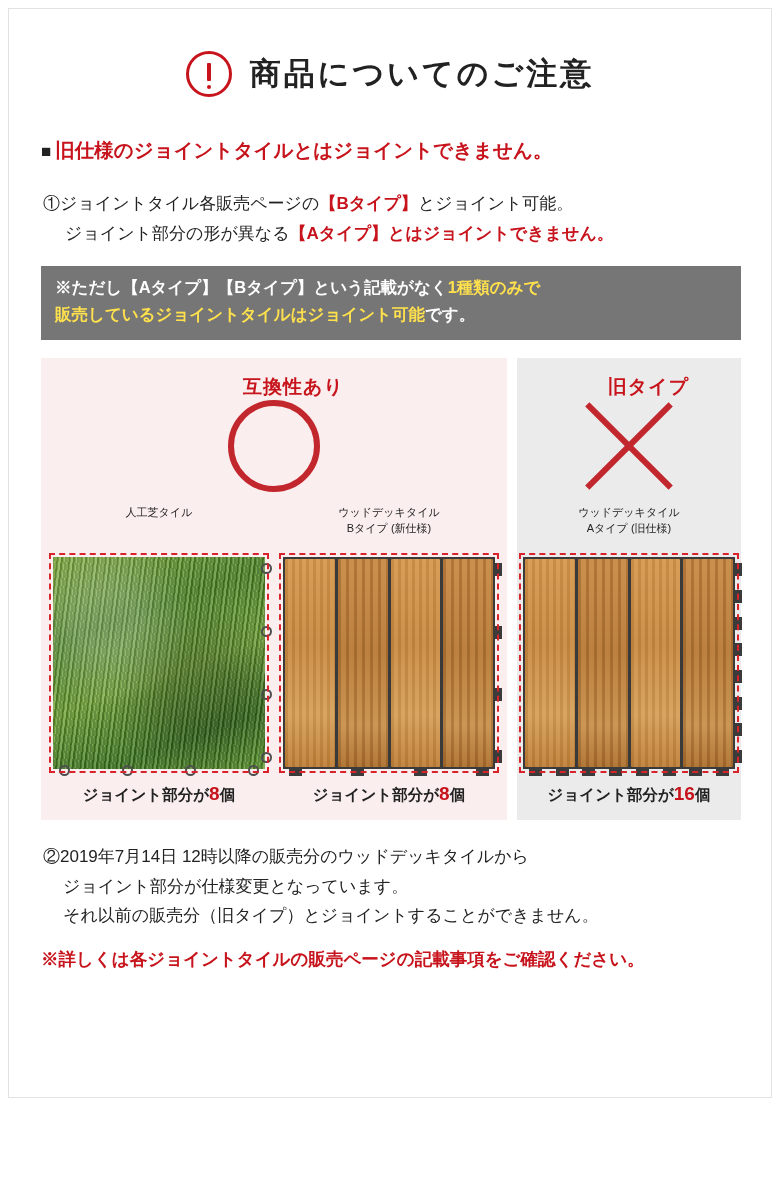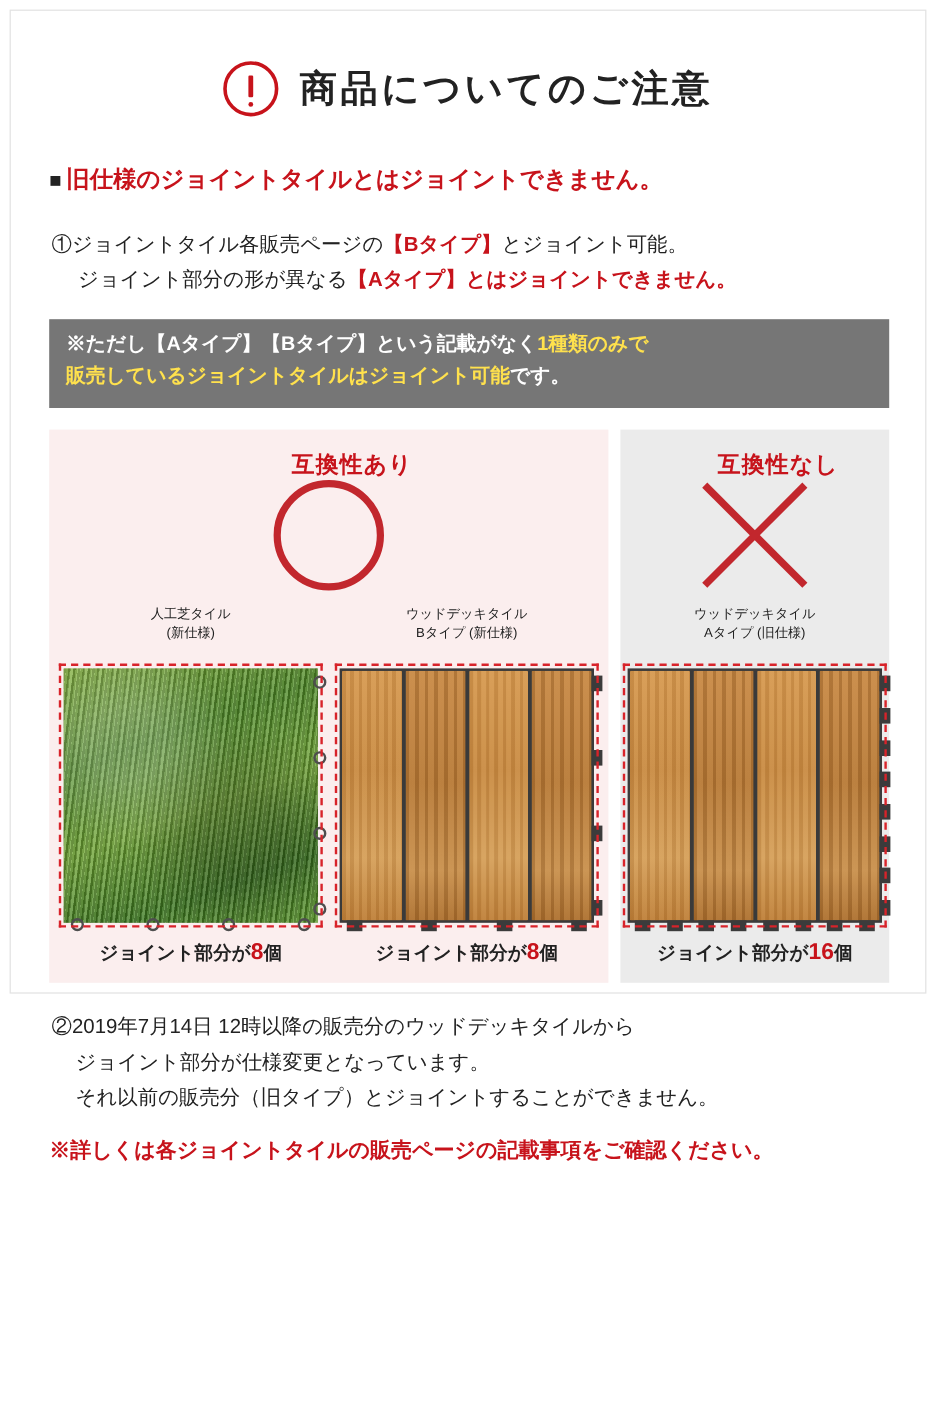--- a/index.html
+++ b/index.html
@@ -7,21 +7,21 @@
     width: 780px; height: 1180px;
     background: #ffffff;
     font-family: "Liberation Sans", sans-serif;
     overflow: hidden;
   }
   body { position: relative; }
 
   .page {
     position: absolute;
     left: 8px; top: 8px;
-    width: 764px; height: 820px;
+    width: 764px; height: 1090px;
     background: #ffffff;
     border: 1px solid #e2e2e2;
   }
 
   
   .title-row {
     display: flex;
     align-items: center;
     justify-content: center;
     gap: 18px;
@@ -278,21 +278,20 @@
     <div class="panel-left">
       <div class="panel-head">互換性あり</div>
       <div class="mark-wrap">
         <div class="mark-circle"></div>
       </div>
       <div class="tiles-row">
 
         <div class="tile-col">
           <div class="tile-caption">
             <div>人工芝タイル</div>
-            <div>(新仕様)</div>
           </div>
           <div class="tile-box">
             <div class="grass"></div>
             <div class="nubs right">
               <div class="nub"></div>
               <div class="nub"></div>
               <div class="nub"></div>
               <div class="nub"></div>
             </div>
             <div class="nubs bottom">
@@ -336,21 +335,21 @@
           </div>
           <div class="tile-foot">
             <span>ジョイント部分が</span><span class="num">8</span><span>個</span>
           </div>
         </div>
 
       </div>
     </div>
 
     <div class="panel-right">
-      <div class="panel-head">互換性なし</div>
+      <div class="panel-head">旧タイプ</div>
       <div class="mark-wrap">
         <div class="mark-cross">
             <span></span>
             <span></span>
           </div>
       </div>
       <div class="tiles-row">
         <div class="tile-col">
           <div class="tile-caption">
             <div>ウッドデッキタイル</div>

